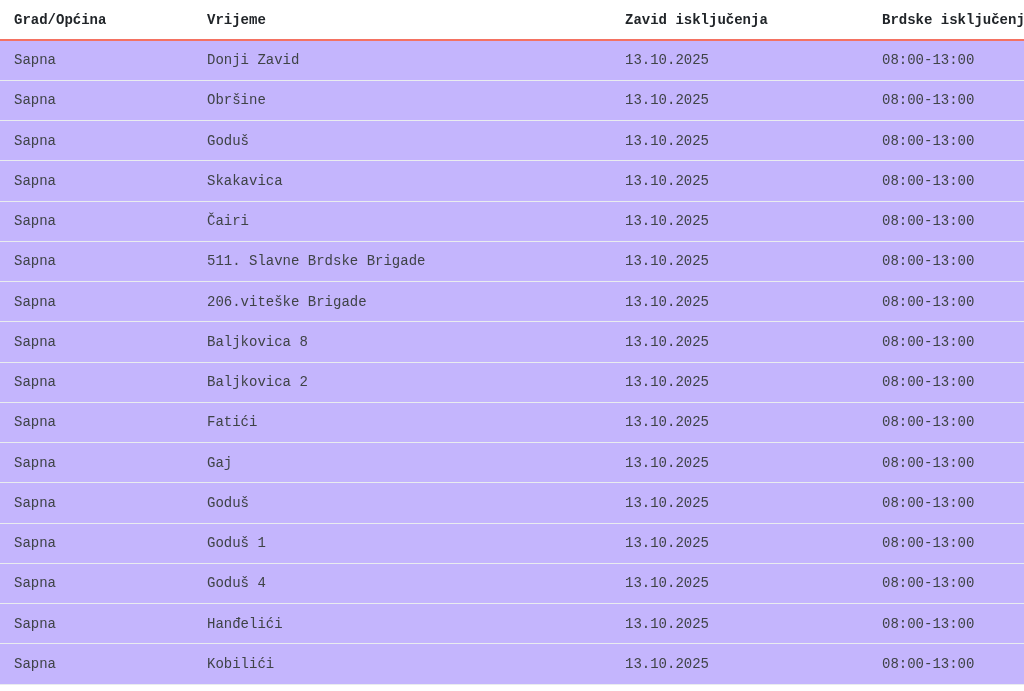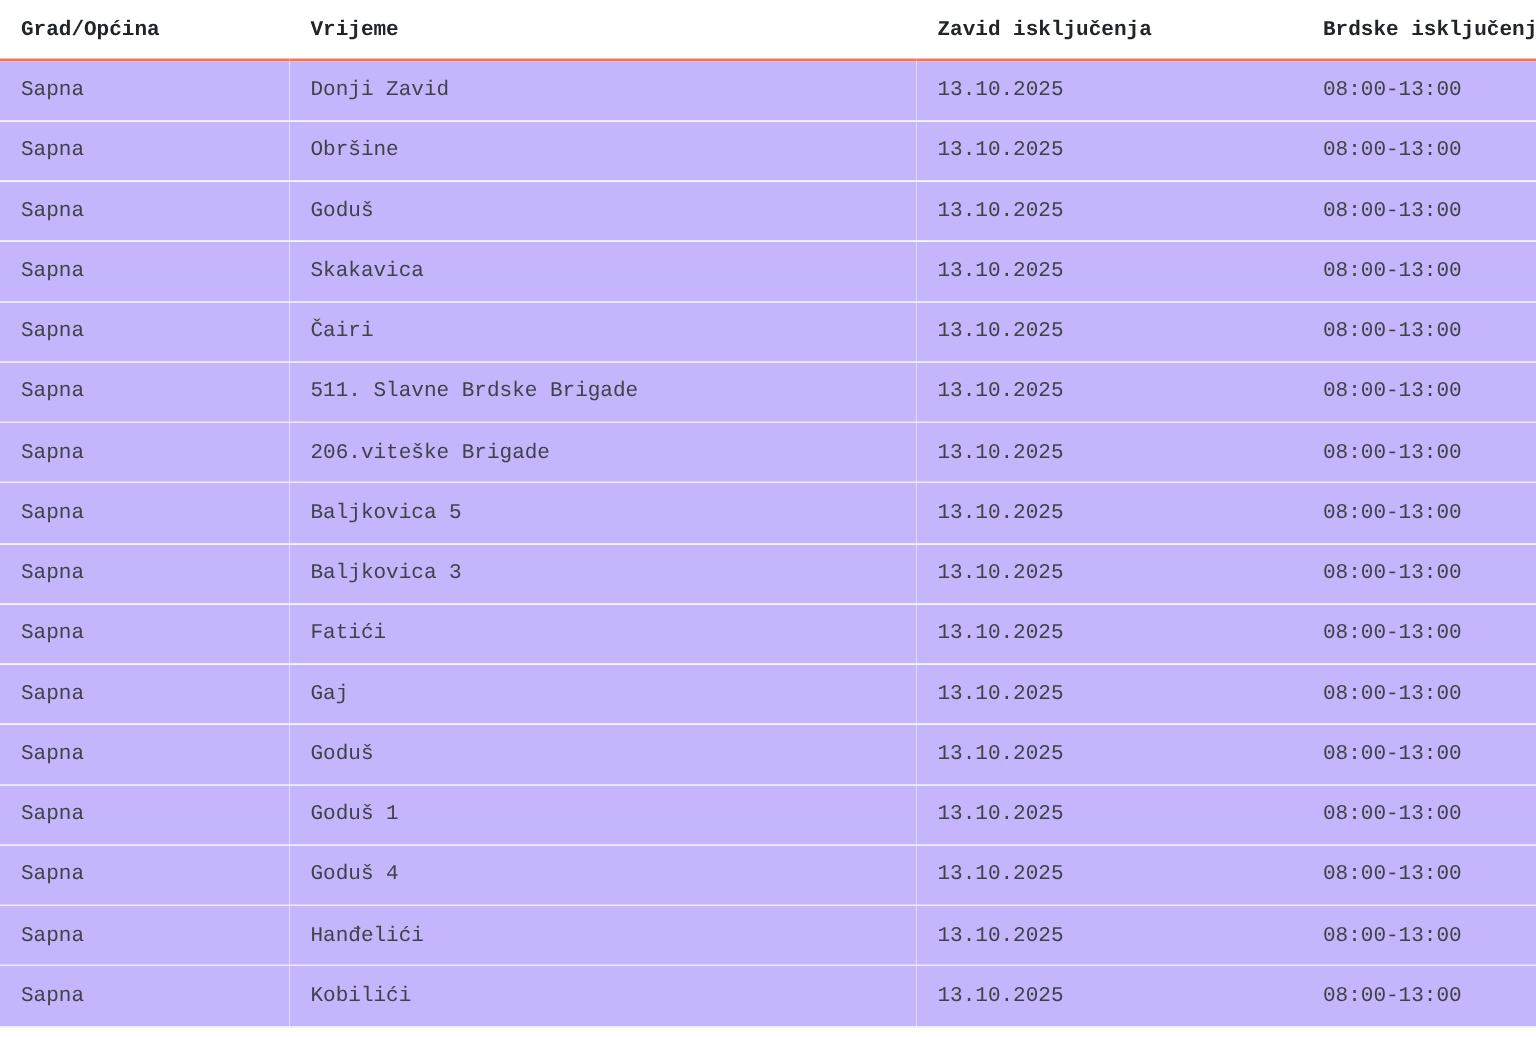--- a/index.html
+++ b/index.html
@@ -105,27 +105,27 @@
           <td>08:00-13:00</td>
         </tr>
         <tr>
           <td>Sapna</td>
           <td>206.viteške Brigade</td>
           <td>13.10.2025</td>
           <td>08:00-13:00</td>
         </tr>
         <tr>
           <td>Sapna</td>
-          <td>Baljkovica 5</td>
+          <td>Baljkovica 8</td>
           <td>13.10.2025</td>
           <td>08:00-13:00</td>
         </tr>
         <tr>
           <td>Sapna</td>
-          <td>Baljkovica 3</td>
+          <td>Baljkovica 2</td>
           <td>13.10.2025</td>
           <td>08:00-13:00</td>
         </tr>
         <tr>
           <td>Sapna</td>
           <td>Fatići</td>
           <td>13.10.2025</td>
           <td>08:00-13:00</td>
         </tr>
         <tr>

